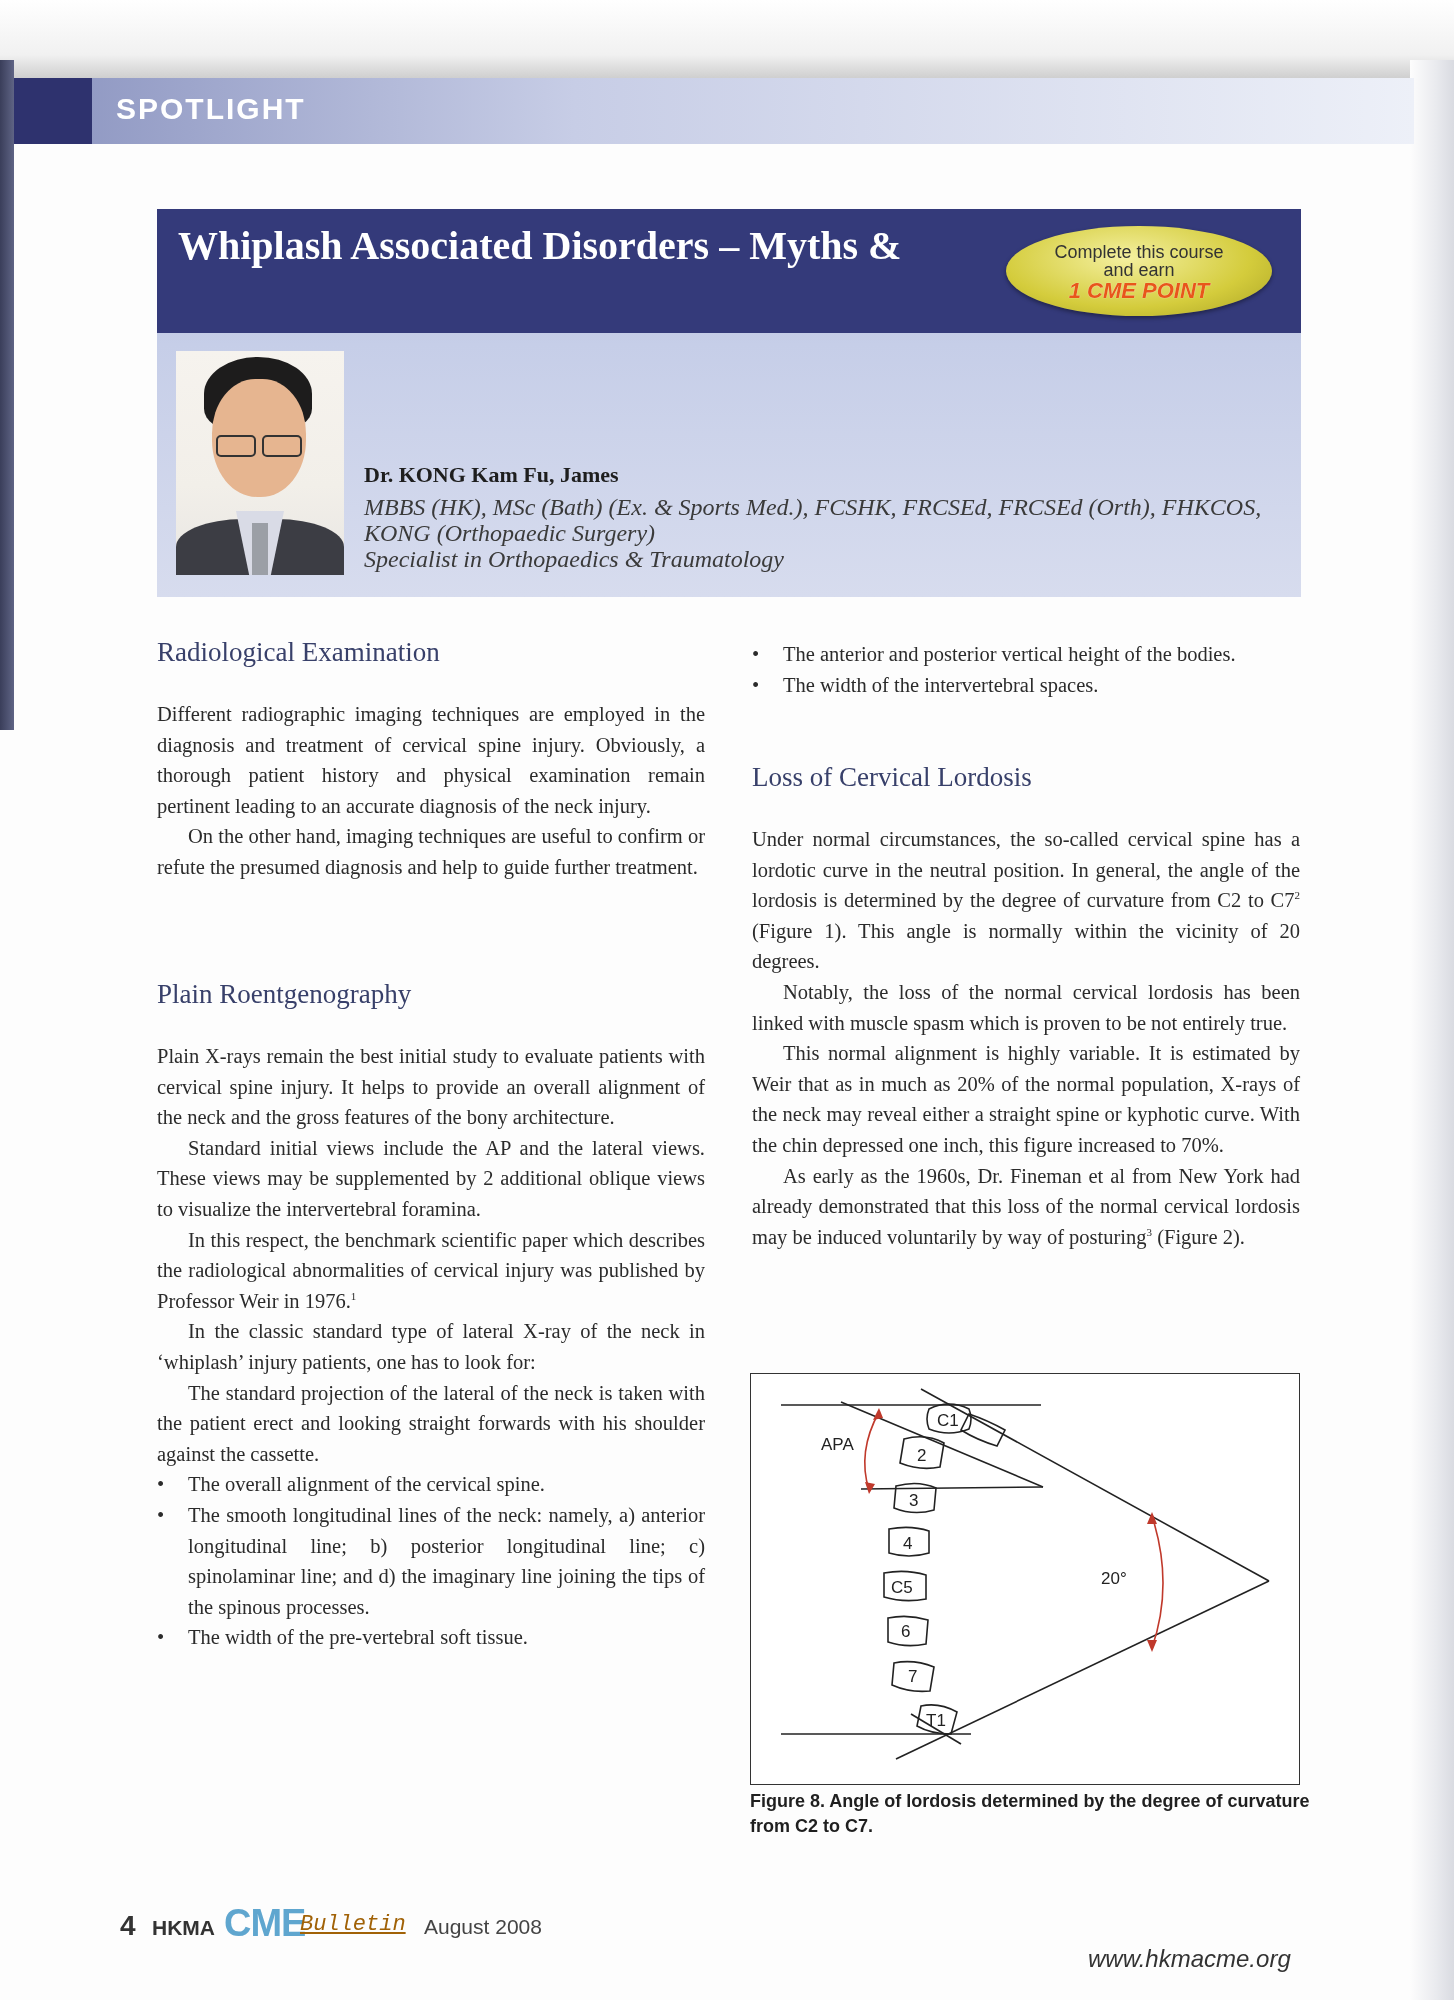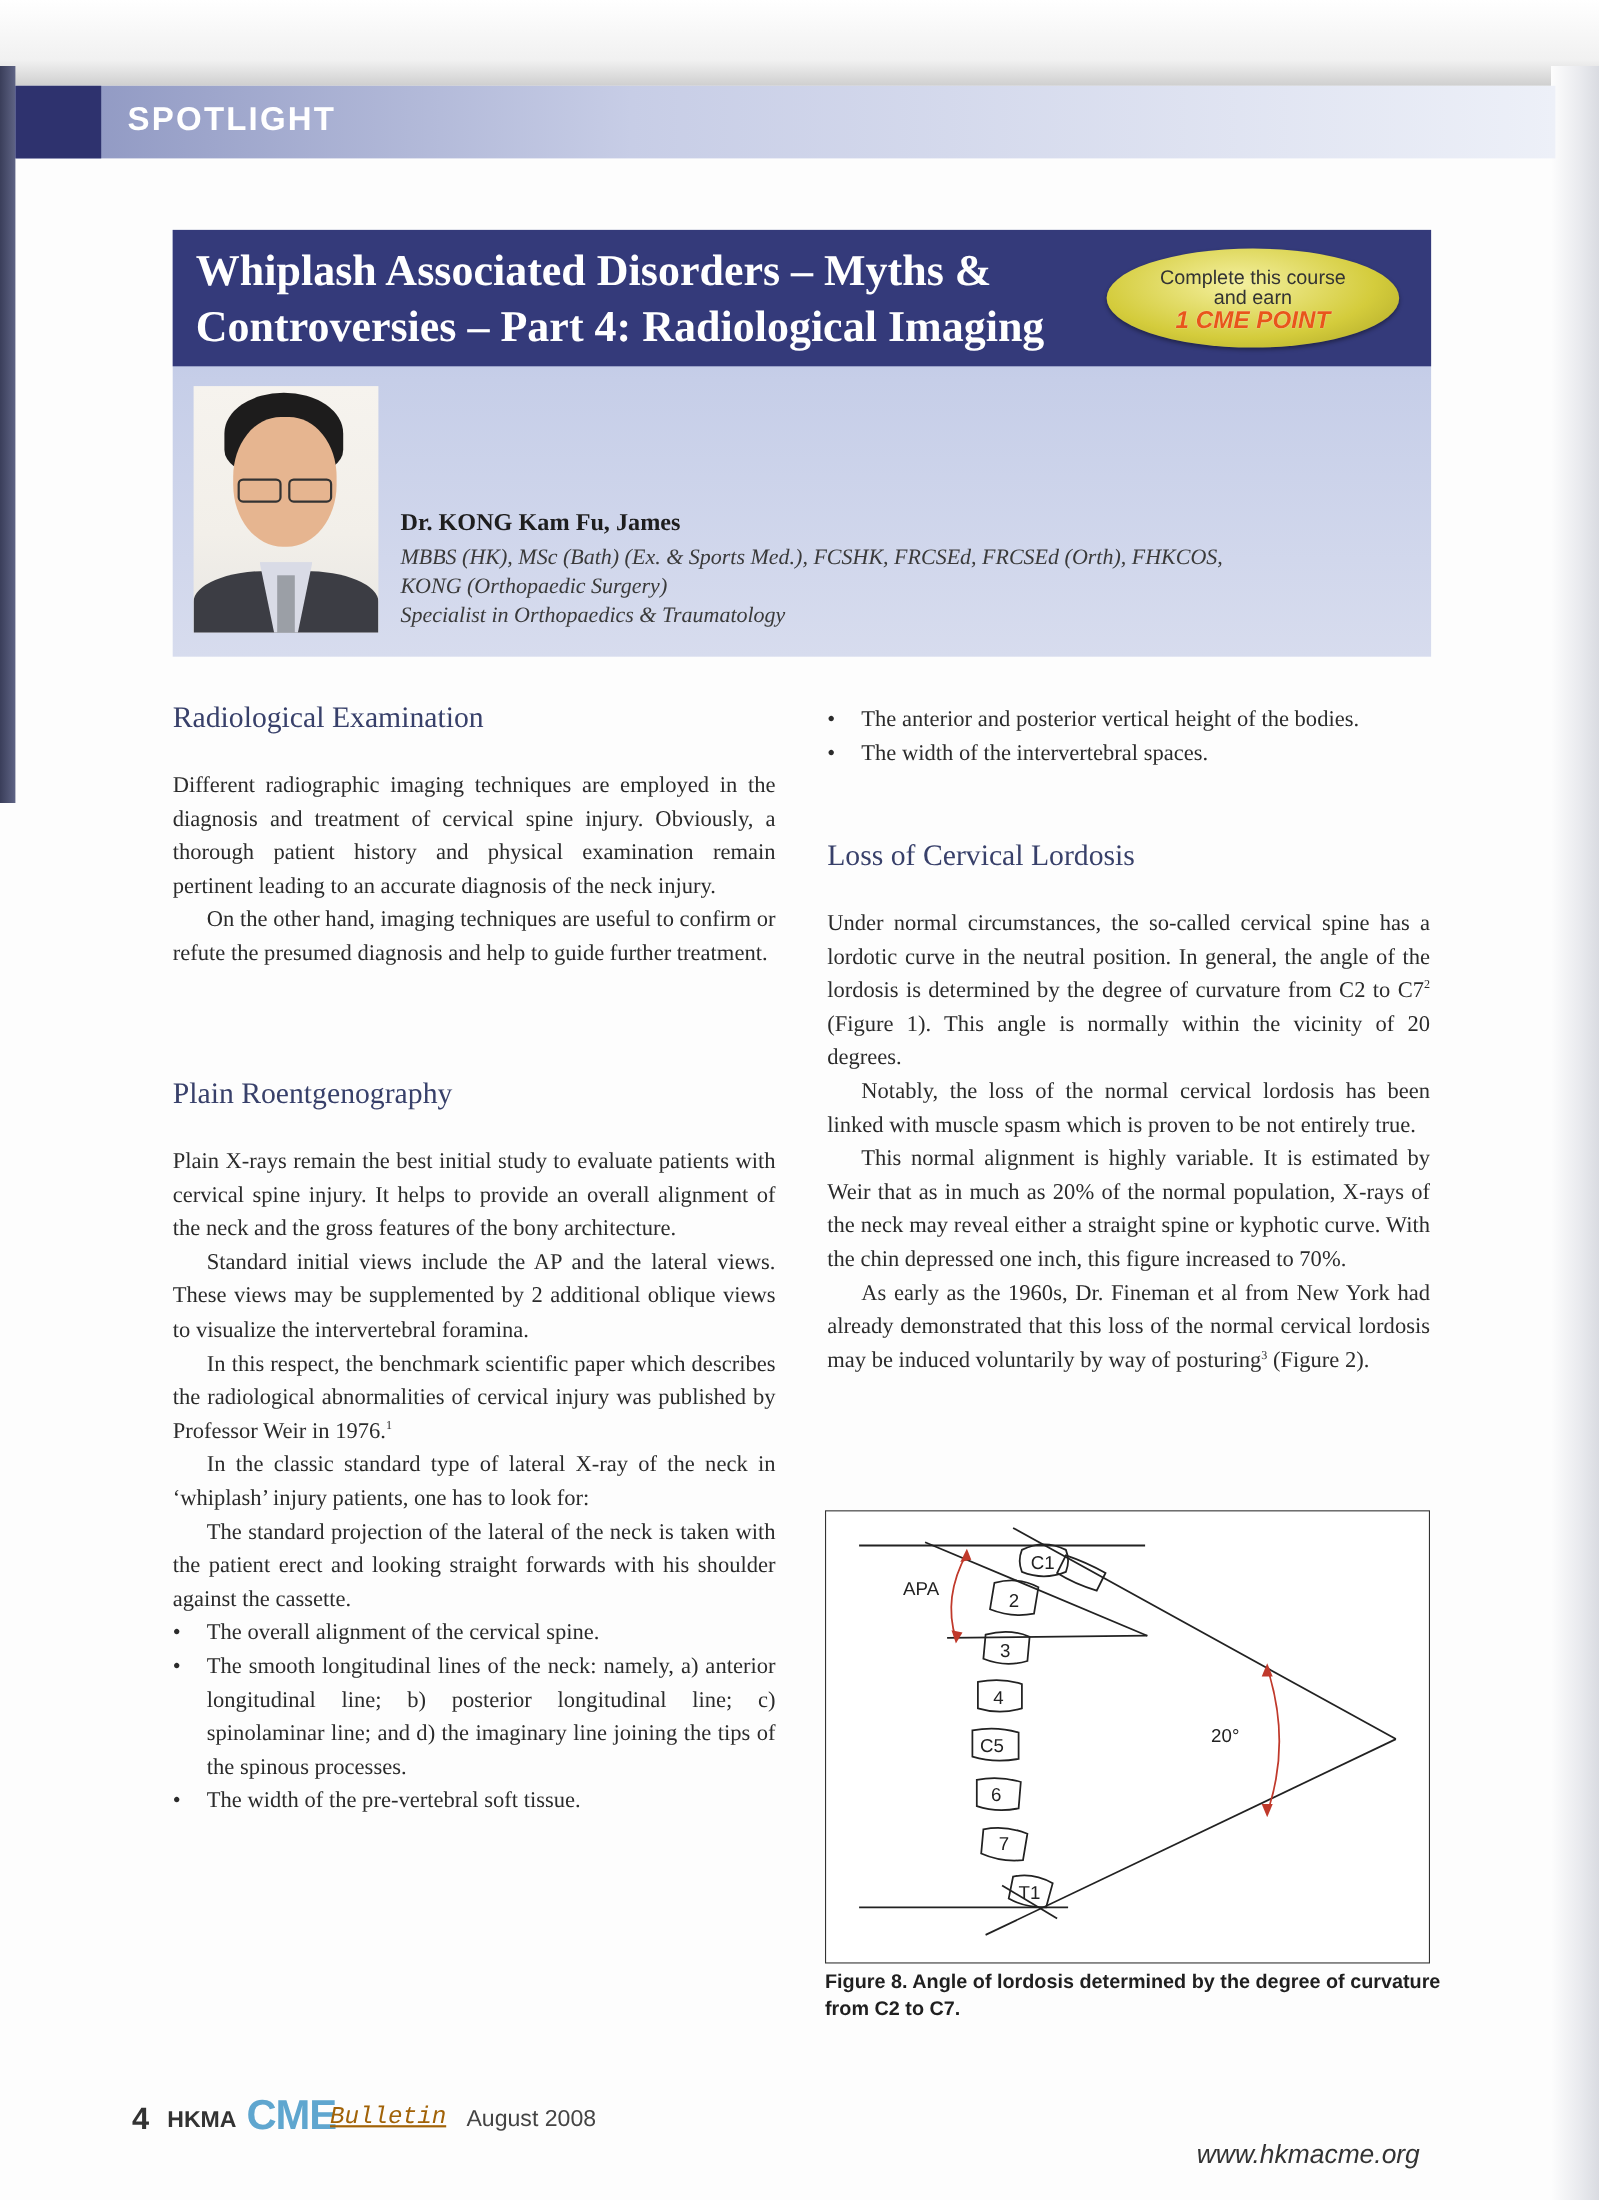--- a/index.html
+++ b/index.html
@@ -19,21 +19,21 @@
   .cme-line3{position:absolute;left:0;width:266px;top:53px;font-size:22px;font-style:italic;font-weight:bold;color:#e8561a;line-height:24px;text-shadow:0 0 1px #fff;}
   .photo{position:absolute;left:176px;top:351px;width:168px;height:224px;background:linear-gradient(180deg,#f6f3ee 0%,#f2efe9 60%,#e8e6e3 100%);overflow:hidden;}
   .photo .hair{position:absolute;left:28px;top:6px;width:108px;height:74px;border-radius:50% 50% 30% 30%;background:#1d1c1c;}
   .photo .face{position:absolute;left:36px;top:28px;width:94px;height:118px;border-radius:46% 46% 48% 48%;background:#e6b590;}
   .photo .glasses{position:absolute;left:38px;top:84px;width:88px;height:20px;}
   .photo .glasses span{position:absolute;top:0;width:36px;height:18px;border:2px solid #333;border-radius:5px;}
   .photo .suit{position:absolute;left:0;top:168px;width:168px;height:70px;background:#3c3d44;border-radius:40% 40% 0 0;}
   .photo .shirt{position:absolute;left:60px;top:160px;width:48px;height:70px;background:#d9dbe6;clip-path:polygon(0 0,100% 0,70% 100%,30% 100%);}
   .photo .tie{position:absolute;left:76px;top:172px;width:16px;height:60px;background:#9b9fa6;}
   .author-name{position:absolute;left:364px;top:462px;font-weight:bold;font-size:22px;color:#1e1e1e;}
-  .author-cred{position:absolute;left:364px;top:494px;font-style:italic;font-size:20px;line-height:26px;color:#3a3a3a;width:930px;}
+  .author-cred{position:absolute;left:364px;top:494px;font-style:italic;font-size:24px;line-height:26px;color:#3a3a3a;width:930px;}
   .heading{position:absolute;font-size:27px;color:#38406a;font-weight:normal;}
   .col{position:absolute;font-size:20.5px;line-height:30.6px;text-align:justify;color:#2b2b2b;}
   .col p{margin:0;}
   .col p.ind{text-indent:31px;}
   .bul{position:relative;padding-left:31px;margin:0;}
   .bul::before{content:"•";position:absolute;left:0;top:0;}
   sup{font-size:11px;line-height:0;}
   .figure{position:absolute;left:750px;top:1373px;width:548px;height:410px;border:1.5px solid #333;background:#fff;}
   .caption{position:absolute;left:750px;top:1789px;width:560px;font-family:"Liberation Sans","DejaVu Sans",sans-serif;font-weight:bold;font-size:18px;line-height:25px;color:#1f1f1f;}
   .footer-left{position:absolute;left:120px;top:1908px;font-family:"Liberation Sans","DejaVu Sans",sans-serif;color:#333;}
@@ -52,21 +52,20 @@
 <div class="left-edge"></div>
 
 <div class="spotlight"></div>
 <div class="spotlight-tab"></div>
 <div class="spotlight-text">SPOTLIGHT</div>
 
 <div class="header-box"></div>
 <div class="title-bar"></div>
 <div class="title">
   <div>Whiplash Associated Disorders – Myths &amp;</div>
-  <div>Controversies – Part 4: Radiological Imaging</div>
 </div>
 
 <div class="cme-badge">
   <div class="cme-line1">Complete this course</div>
   <div class="cme-line2">and earn</div>
   <div class="cme-line3">1 CME POINT</div>
 </div>
 
 <div class="photo">
   <div class="suit"></div>

